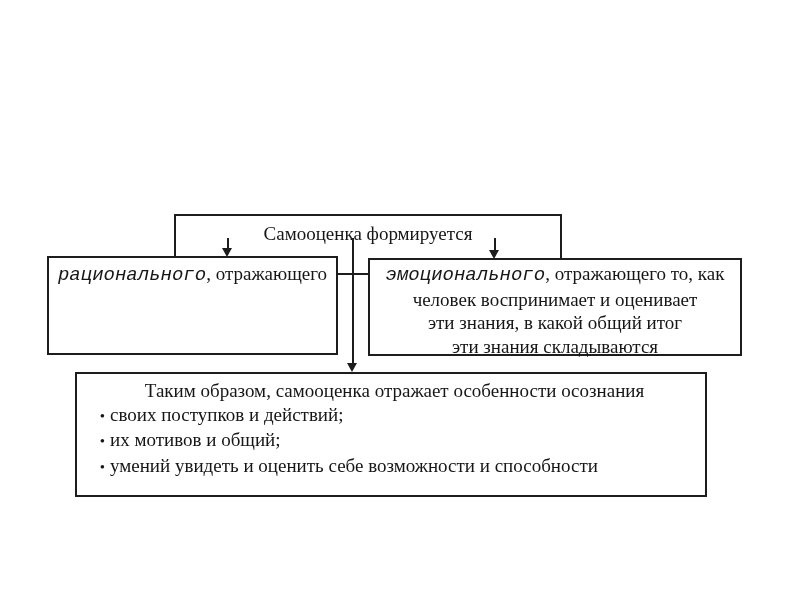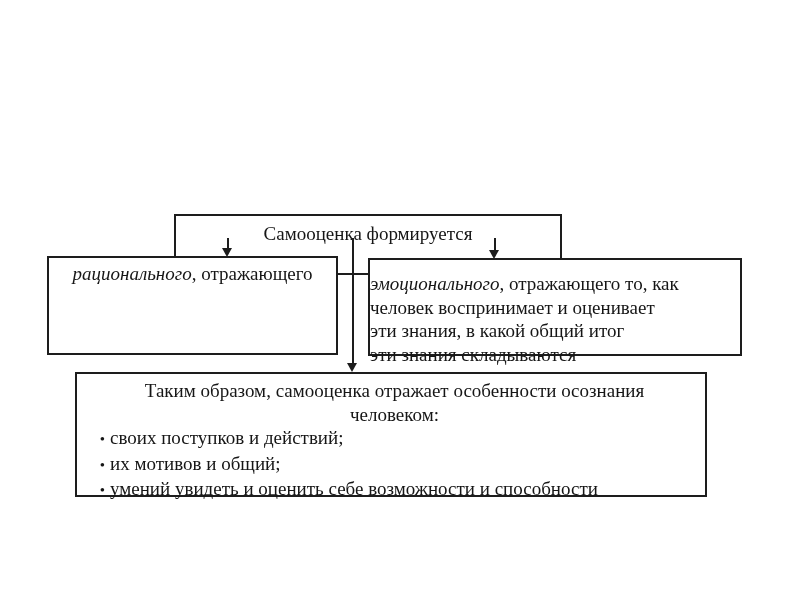--- a/index.html
+++ b/index.html
@@ -31,30 +31,31 @@
     line-height: 24px;
     margin-top: 36px;
   }
   .box-left {
     left: 47px; top: 256px; width: 291px; height: 99px;
     text-align: center;
     padding-top: 4px;
   }
   .box-right {
     left: 368px; top: 258px; width: 374px; height: 98px;
-    text-align: left;
-    padding-top: 12px;
+    text-align: center;
+    padding-top: 2px;
   }
   .box-bottom {
     left: 75px; top: 372px; width: 632px; height: 125px;
     text-align: center;
     padding: 5px 6px 0 13px;
   }
   .em-lead {
     font-style: italic;
+    font-family: Liberation Mono, monospace;
   }
   .bullet-row {
     display: flex;
     align-items: baseline;
   }
   .bullet-dot {
     width: 15px;
     flex: 0 0 15px;
     padding-left: 5px;
     font-size: 15px;
@@ -116,21 +117,20 @@
     <div>
       <em class="em-lead">эмоционального</em><span>, отражающего то, как</span>
     </div>
     <div>человек воспринимает и оценивает</div>
     <div>эти знания, в какой общий итог</div>
     <div>эти знания складываются</div>
   </div>
 
   <div class="box box-bottom">
     <div>Таким образом, самооценка отражает особенности осознания</div>
-    <div>человеком:</div>
     <div class="bullet-row">
       <span class="bullet-dot">•</span>
       <span>своих поступков и действий;</span>
     </div>
     <div class="bullet-row">
       <span class="bullet-dot">•</span>
       <span>их мотивов и общий;</span>
     </div>
     <div class="bullet-row">
       <span class="bullet-dot">•</span>

